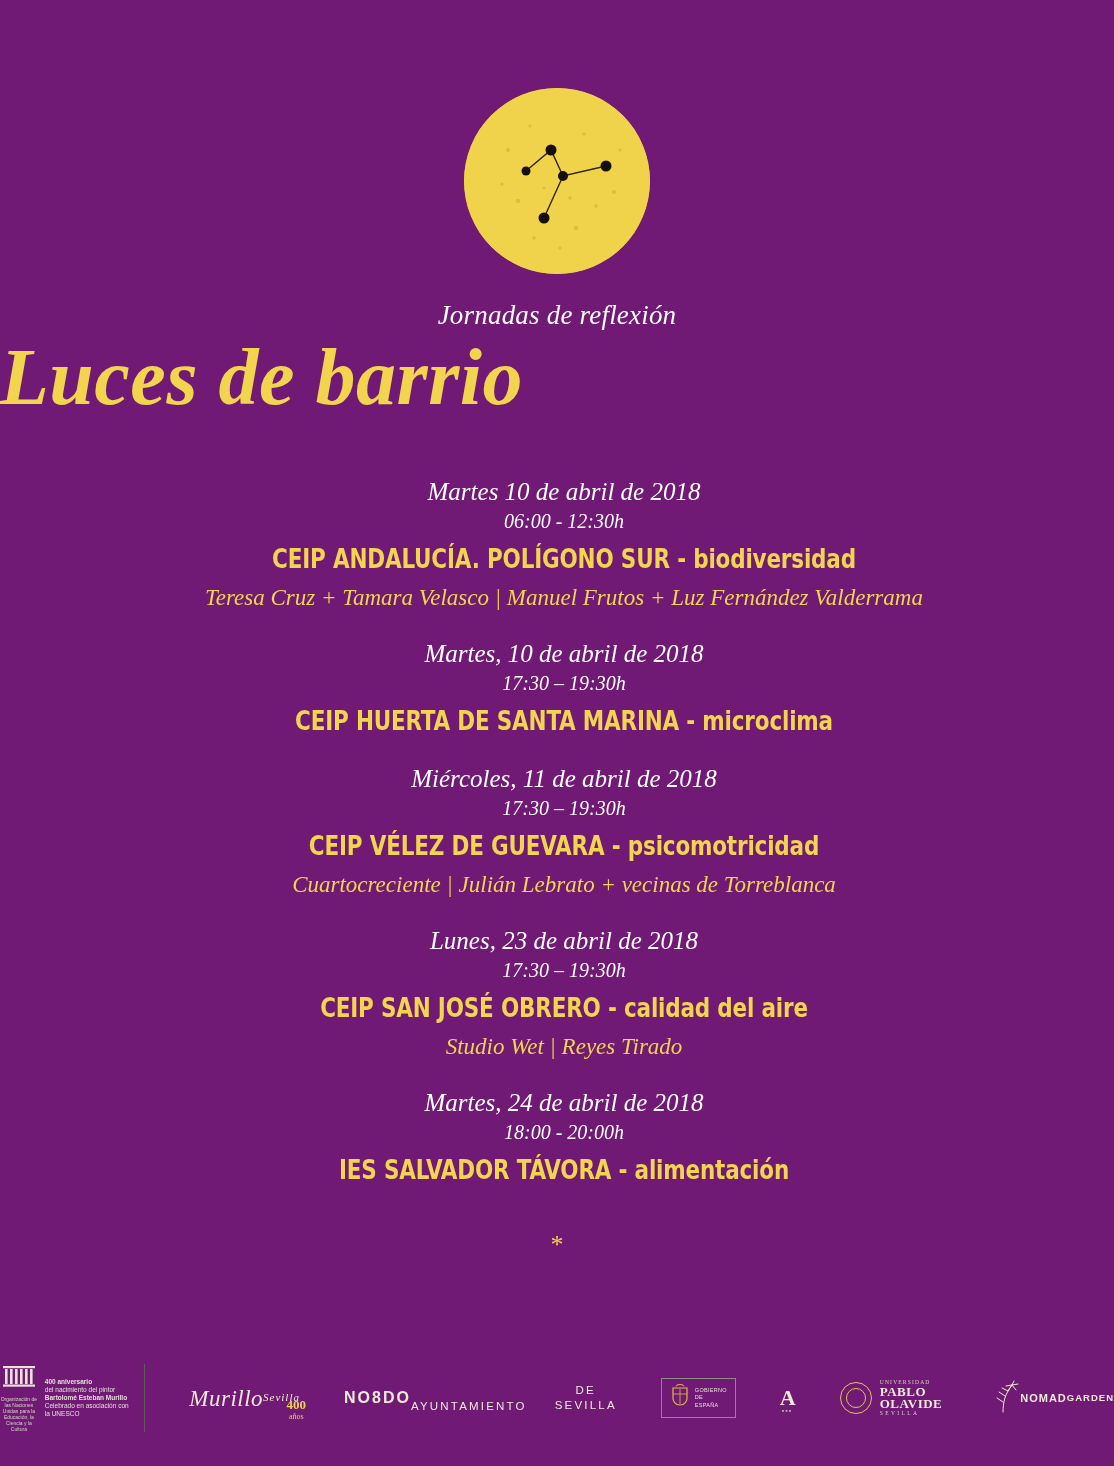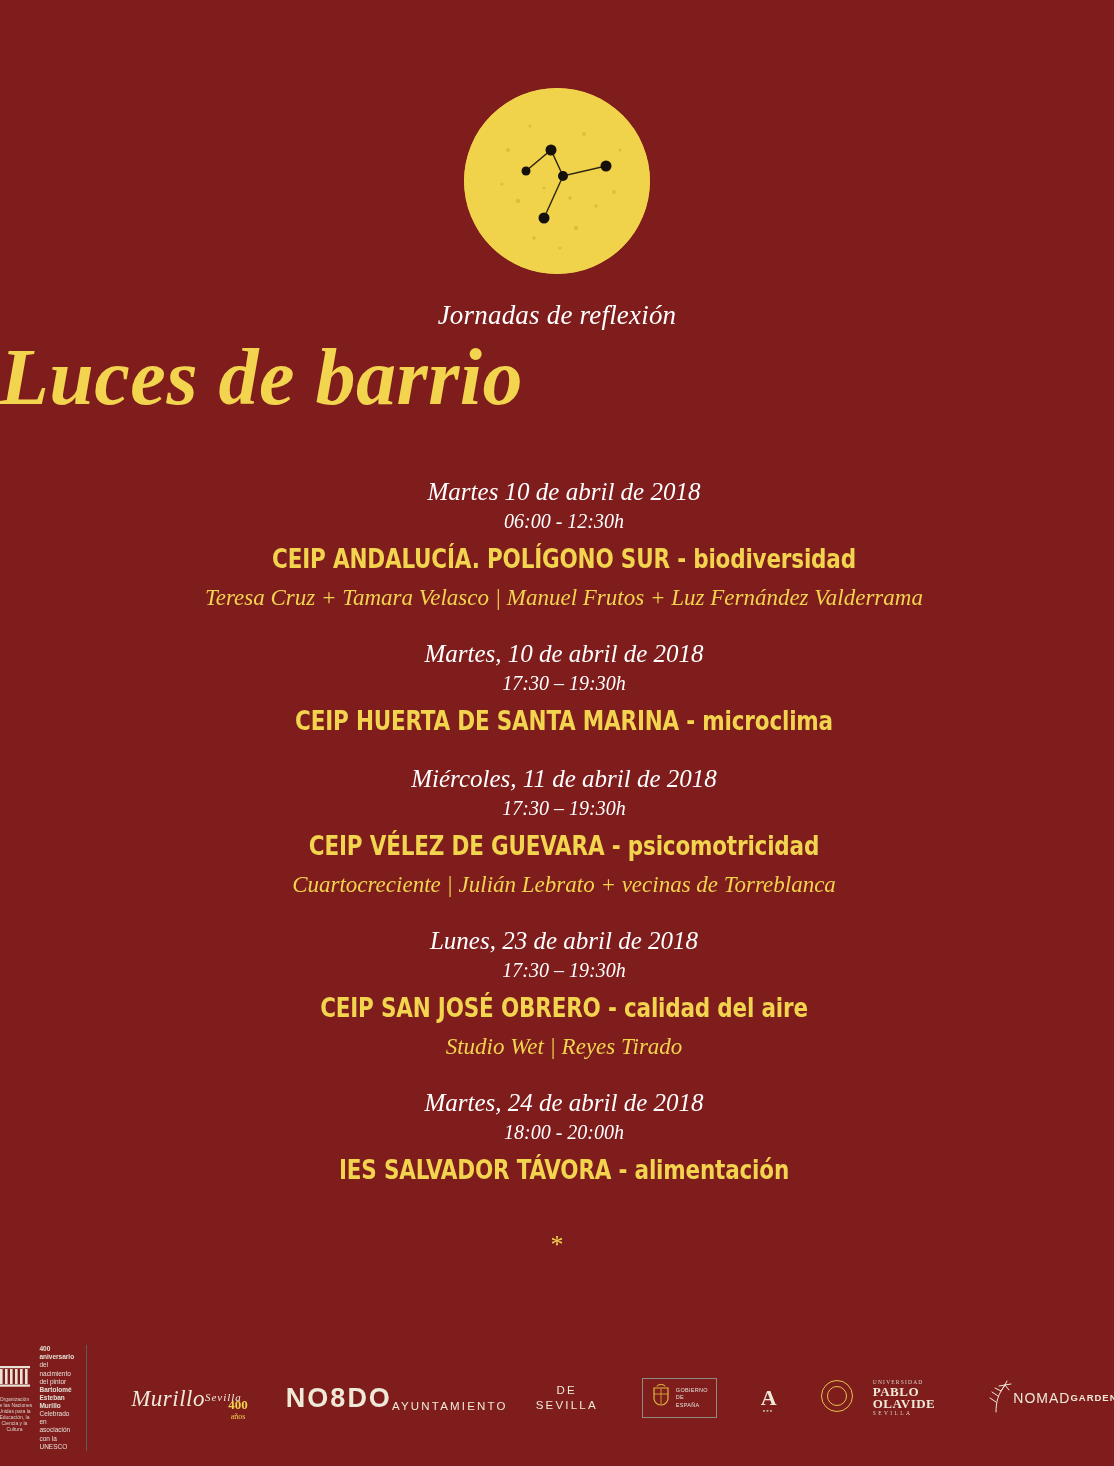--- a/index.html
+++ b/index.html
@@ -12,21 +12,21 @@
     height: 1466px;
     overflow: hidden;
     font-family: "Liberation Serif", serif;
     color: #ffffff;
     position: relative;
   }
   .poster {
     position: relative;
     width: 1114px;
     height: 1466px;
-    background: #7f1d1d;
+    background: #701a75;
   }
 
   
   .logo-wrap {
     position: absolute;
     top: 88px;
     left: 0;
     width: 100%;
     display: flex;
     justify-content: center;
@@ -205,21 +205,21 @@
     text-align: center;
   }
   .murillo .yrs .big { font-size: 13px; font-weight: bold; display: block; }
 
   .ayto {
     text-align: center;
     font-family: "Liberation Sans", sans-serif;
     color: #efe9d8;
   }
   .ayto .nodo {
-    font-size: 27px;
+    font-size: 16px;
     font-weight: bold;
     letter-spacing: 2px;
     line-height: 1;
   }
   .ayto .l1 {
     font-size: 11.5px;
     letter-spacing: 2.2px;
     margin-top: 16px;
     line-height: 1.3;
   }
@@ -256,22 +256,22 @@
     position: absolute;
     left: 2px;
     bottom: -4px;
     font-size: 7px;
     letter-spacing: 1px;
     color: #bdb9ac;
   }
 
   .olavide {
     display: flex;
-    align-items: flex-start;
-    gap: 20px;
+    align-items: center;
+    gap: 8px;
   }
   .olavide .seal {
     width: 30px; height: 30px;
     border-radius: 50%;
     border: 1.5px solid #e2c44a;
     position: relative;
     display: flex;
     align-items: center;
     justify-content: center;
   }
@@ -291,21 +291,21 @@
   .olavide .p { font-size: 13px; font-weight: bold; letter-spacing: 0.5px; display:block; }
   .olavide .o { font-size: 13px; font-weight: bold; letter-spacing: 0.5px; display:block; margin-top: -1px;}
   .olavide .s { font-size: 5.5px; letter-spacing: 2.4px; color: #d9d5c8; display:block; margin-top: 1px;}
 
   .nomad {
     text-align: center;
     font-family: "Liberation Sans", sans-serif;
     color: #efe9d8;
   }
   .nomad .gl { line-height: 0.9; }
-  .nomad .n1 { font-size: 14px; font-weight: normal; letter-spacing: 1px; line-height: 1.15; }
+  .nomad .n1 { font-size: 11px; font-weight: bold; letter-spacing: 1px; line-height: 1.15; }
   .nomad .n2 { font-size: 9.5px; font-weight: bold; letter-spacing: 1px; line-height: 1.15; }
 </style>
 </head>
 <body>
 
 <div class="poster">
 
   <div class="logo-wrap">
     <div class="logo-circle">
       <svg width="186" height="186" viewBox="0 0 186 186" xmlns="http://www.w3.org/2000/svg" aria-hidden="true">

